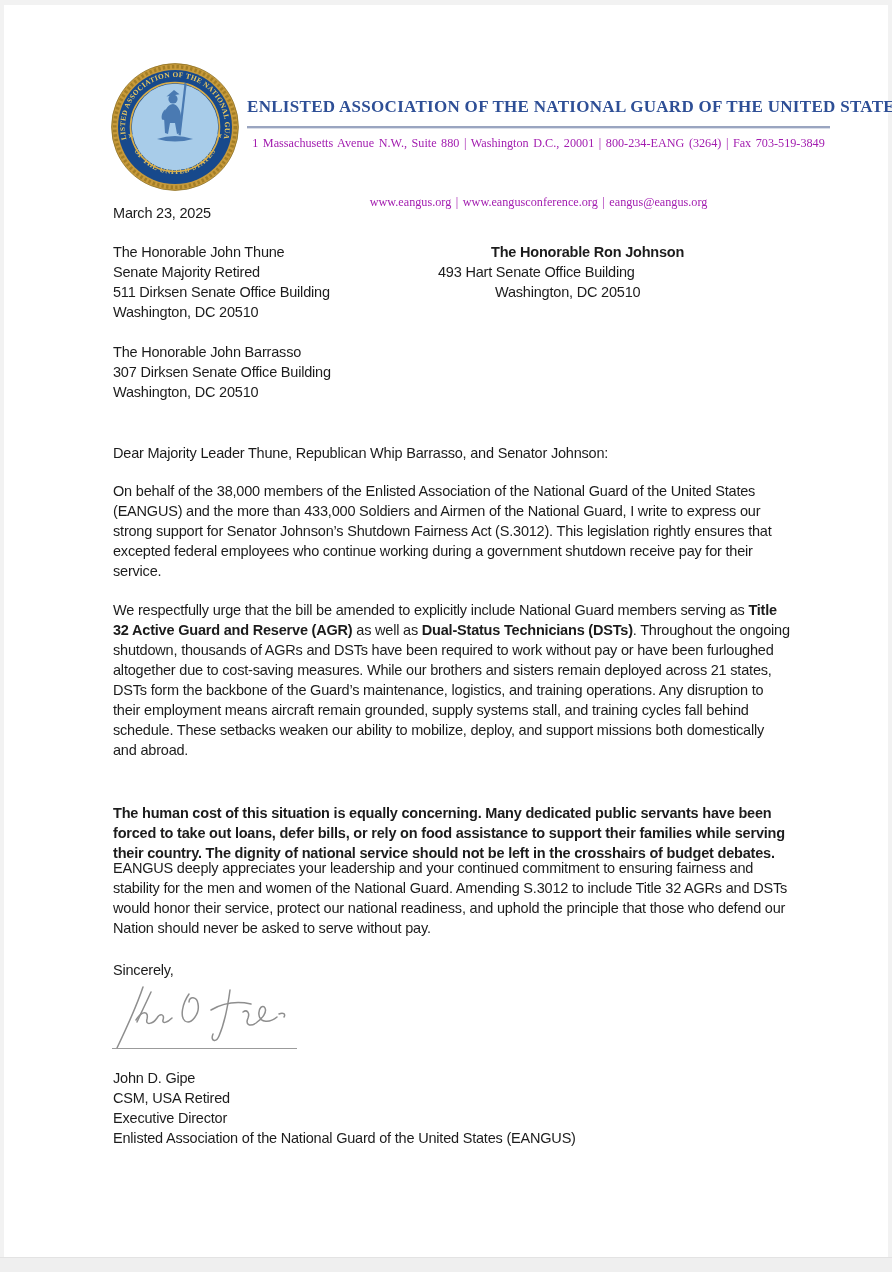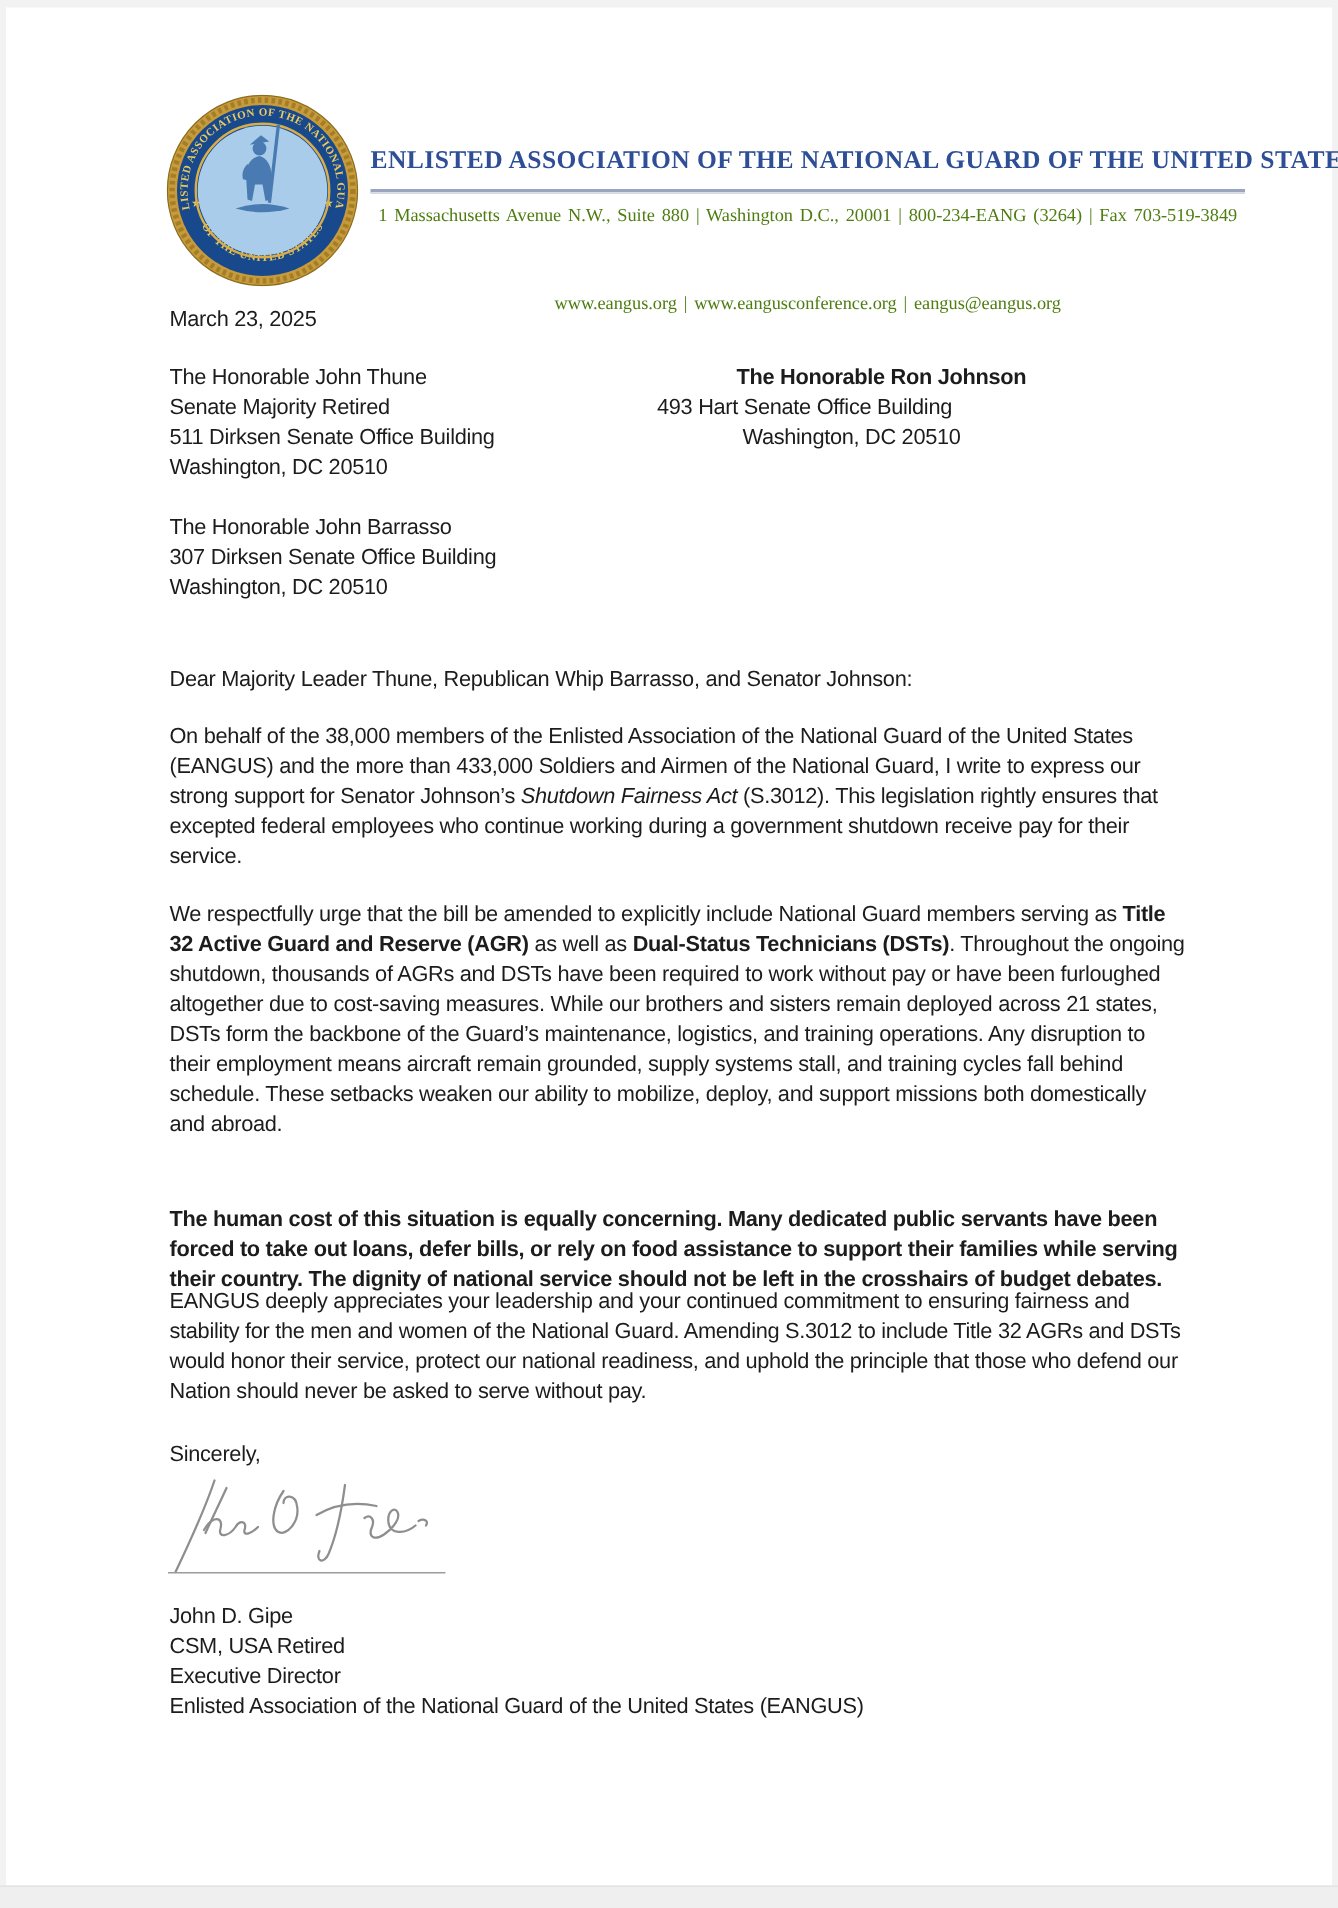--- a/index.html
+++ b/index.html
@@ -24,33 +24,33 @@
     text-align:center;
     font-family:"Liberation Serif",serif;font-weight:bold;font-size:17px;
     letter-spacing:.3px;color:#2e4f96;white-space:nowrap;
   }
   .header-rule{
     position:absolute;left:243px;top:121px;width:583px;height:2px;
     background:#9aa5c0;border-bottom:1px solid #d9dde8;
   }
   .lh-addr{
     position:absolute;left:233px;width:603px;text-align:center;
-    font-family:"Liberation Serif",serif;font-size:12.2px;color:#4d7c0f;
+    font-family:"Liberation Serif",serif;font-size:12.2px;color:#a21caf;
     white-space:nowrap;word-spacing:1.5px;
   }
   .lh-addr.l1{top:131px;}
   .lh-addr.l2{top:150px;margin-top:40px;}
   
   .bt{
     position:absolute;left:109px;width:678px;
     font-size:14.5px;letter-spacing:-0.2px;line-height:20px;color:#1c1c1c;
     text-align:left;
   }
   .b{font-weight:bold;}
-  .i{font-style:italic;}
+  .i{}
   .rec-line{display:block;}
   .rec2-l1{display:block;margin-left:53px;font-weight:bold;}
   .rec2-l2{display:block;margin-left:0;}
   .rec2-l3{display:block;margin-left:57px;}
   .sig-svg{position:absolute;left:105px;top:976px;width:192px;height:70px;}
   .sig-rule{position:absolute;left:108px;top:1043px;width:185px;height:1px;background:#9b9b9b;}
 </style>
 </head>
 <body>
 

